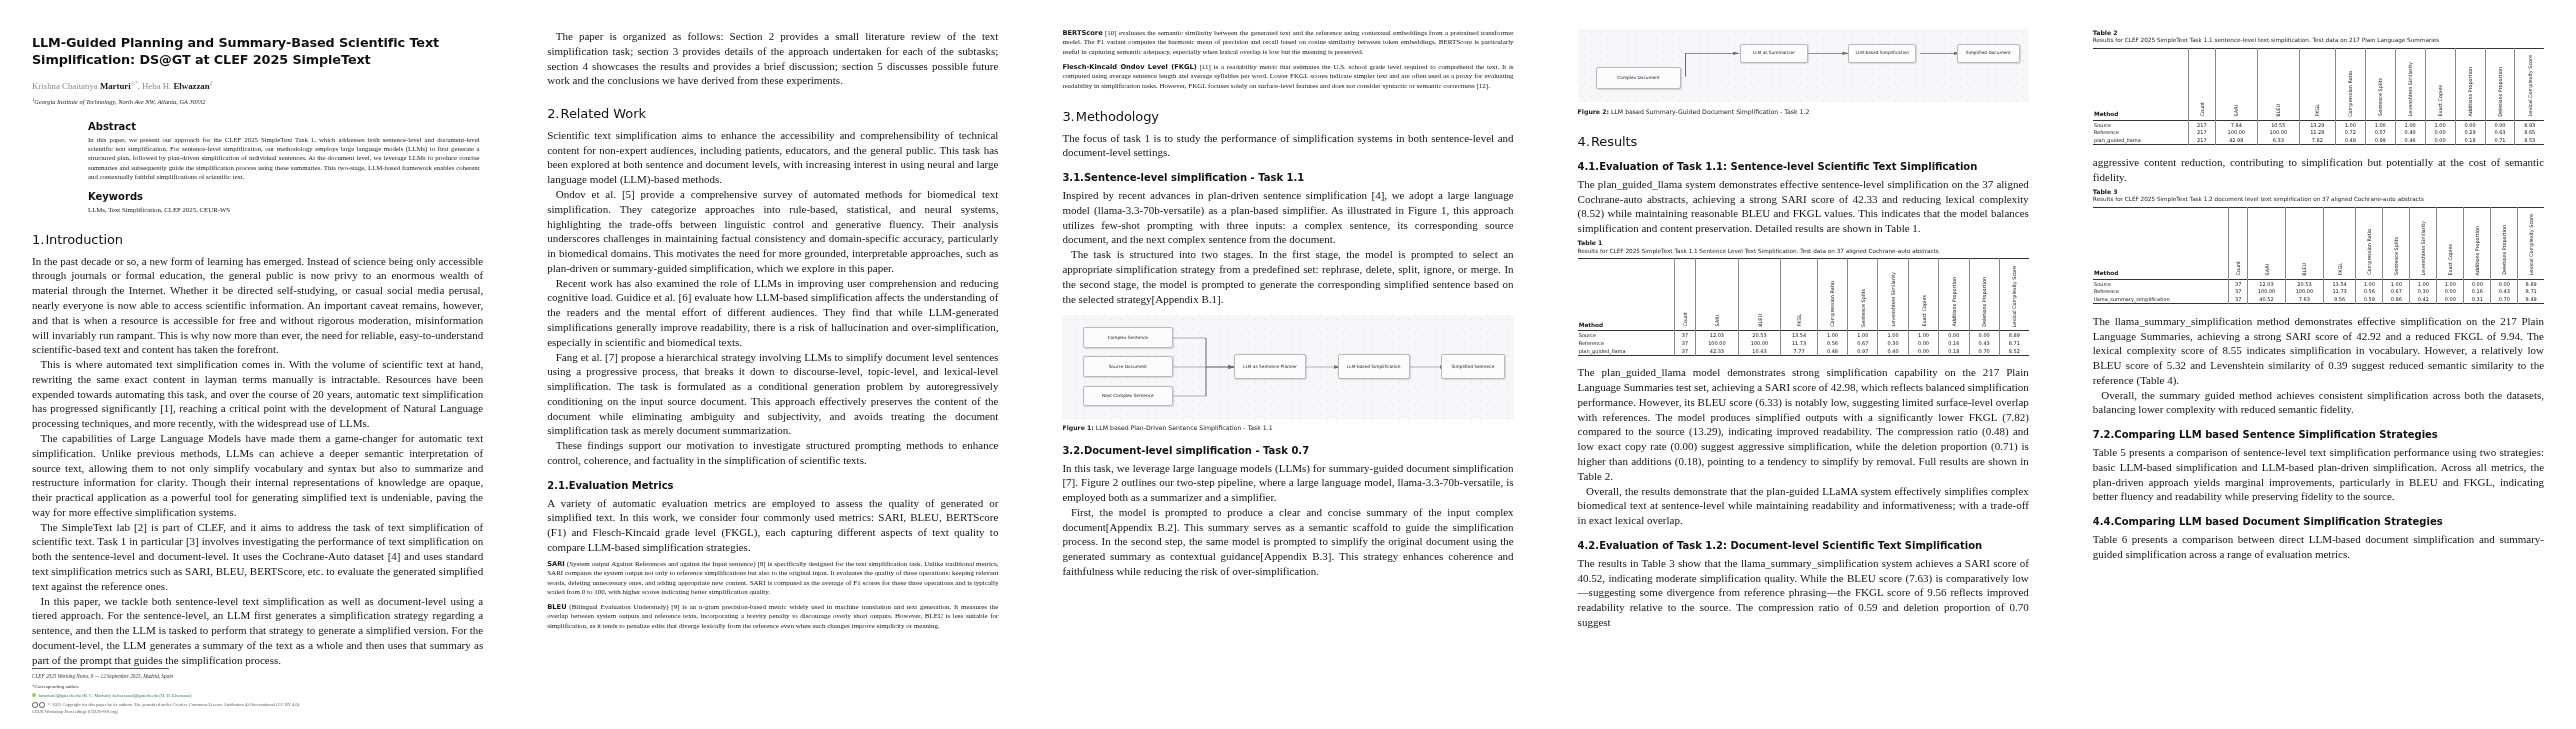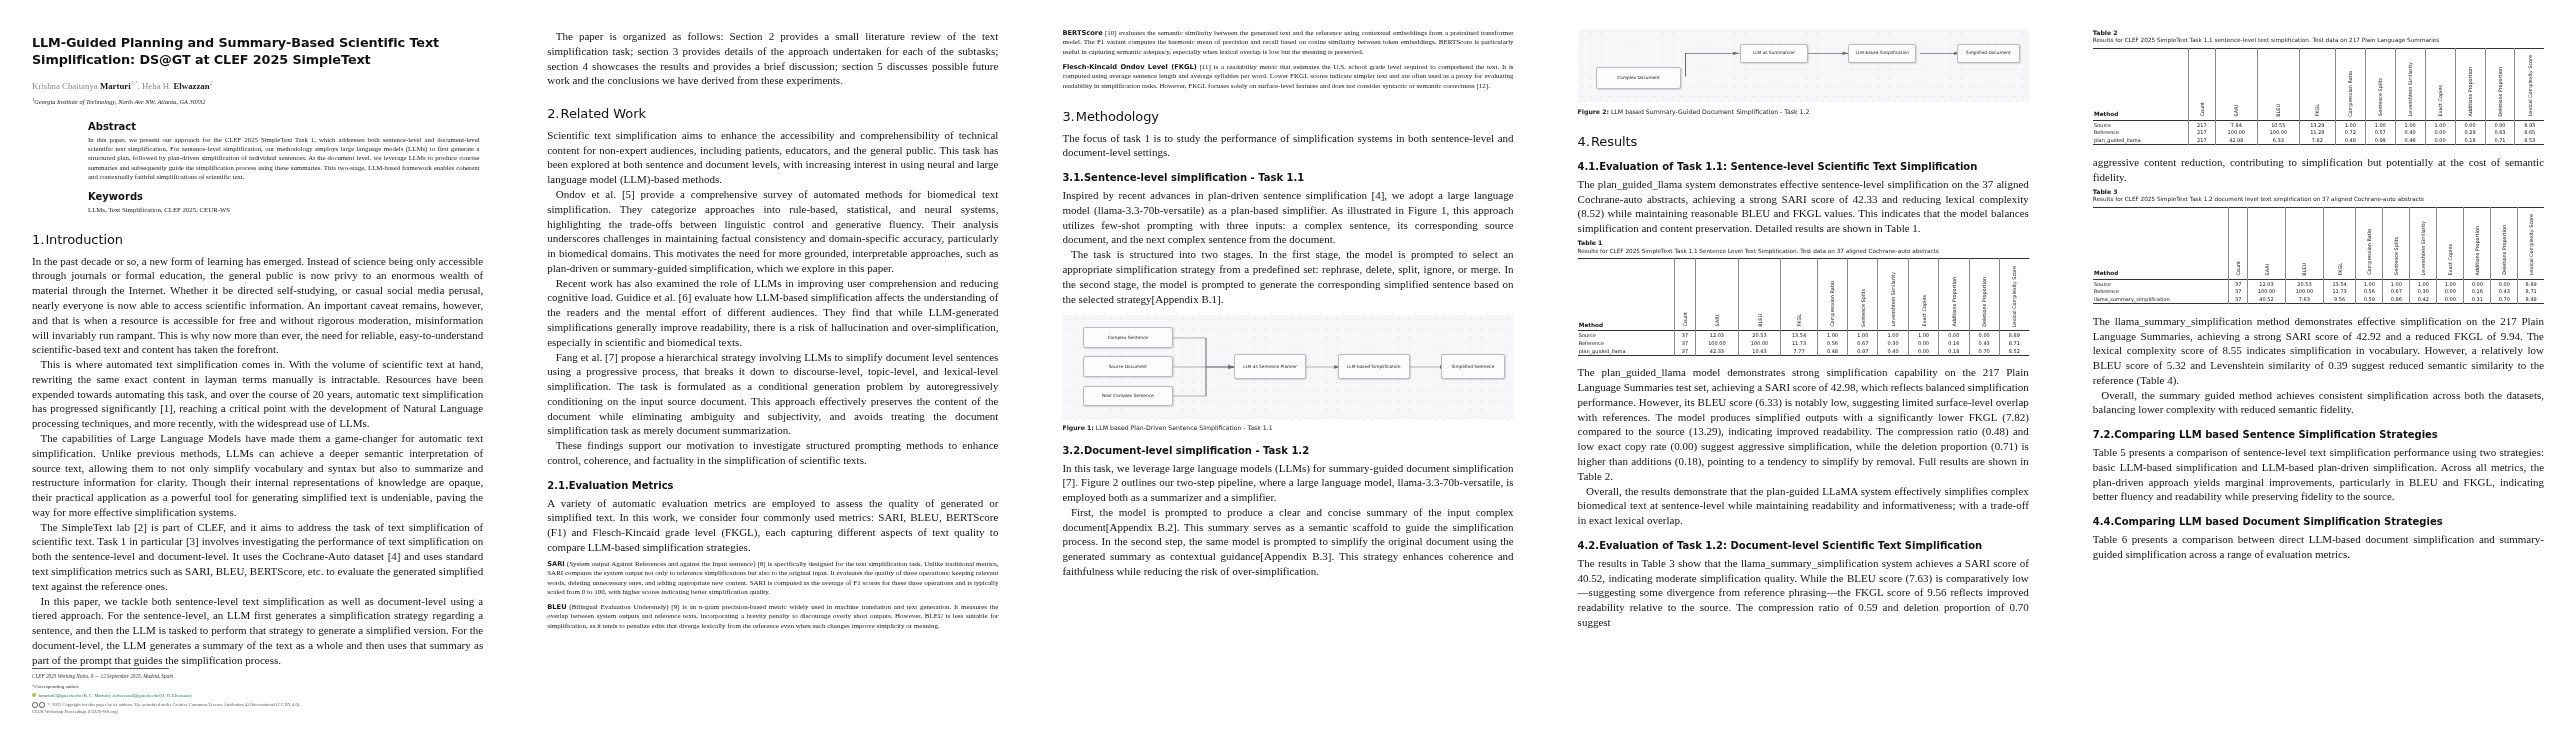--- a/index.html
+++ b/index.html
@@ -406,21 +406,21 @@
           <div class="fig-box" style="left:38%;top:38%;width:16%;height:24%">LLM as Sentence Planner</div>
           <div class="fig-box" style="left:61%;top:38%;width:16%;height:24%">LLM-based Simplification</div>
           <div class="fig-box" style="left:84%;top:38%;width:14%;height:24%">Simplified Sentence</div>
         </div>
         <div class="fig-cap">
           <b>Figure 1:</b><span> LLM based Plan-Driven Sentence Simplification - Task 1.1</span>
         </div>
       </div>
 
       <h3 class="subsec">
-        <span class="num">3.2.</span><span>Document-level simplification - Task 1.2</span>
+        <span class="num">3.2.</span><span>Document-level simplification - Task 0.7</span>
       </h3>
 
       <p class="body noind">In this task, we leverage large language models (LLMs) for summary-guided document simplification [7]. Figure 2 outlines our two-step pipeline, where a large language model, llama-3.3-70b-versatile, is employed both as a summarizer and a simplifier.</p>
       <p class="body">First, the model is prompted to produce a clear and concise summary of the input complex document[Appendix B.2]. This summary serves as a semantic scaffold to guide the simplification process. In the second step, the same model is prompted to simplify the original document using the generated summary as contextual guidance[Appendix B.3]. This strategy enhances coherence and faithfulness while reducing the risk of over-simplification.</p>
 
     </div>
   </div>
 
   <div class="col">
     <div class="col-inner">

